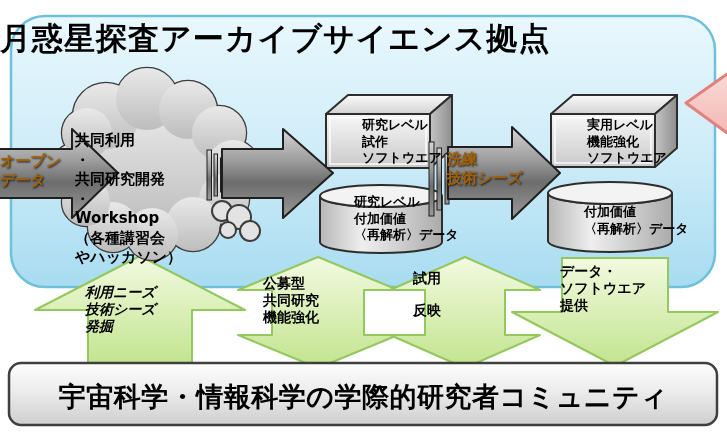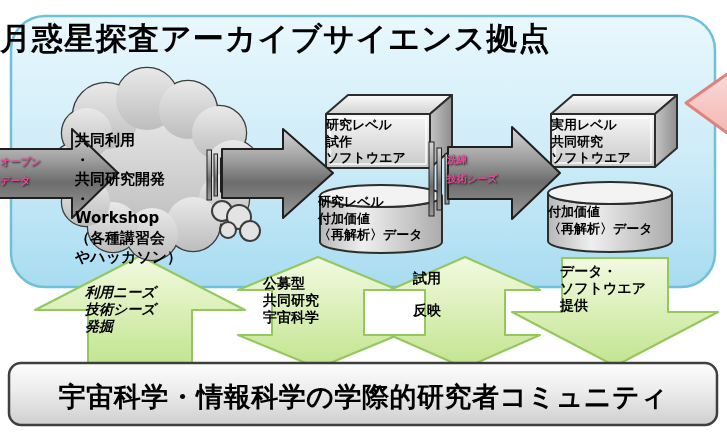--- a/index.html
+++ b/index.html
@@ -18,27 +18,27 @@
     color:#000;
     line-height:1.25;
     z-index:5;
   }
   .title{
     left:0;top:19px;width:727px;
     font-size:31px;font-weight:700;letter-spacing:1px;
   }
   .cloud-lbl{left:75px;top:96px;width:160px;font-size:15px;line-height:19.5px;font-weight:600;margin-top:35px;}
   .gray-lbl{
-    color:#ec4899;font-weight:700;font-size:10px;line-height:19px;
+    color:#a16207;font-weight:700;font-size:15px;line-height:19px;
     text-shadow:1px 1px 2px rgba(0,0,0,.8);
   }
   .open-lbl{left:0;top:152px;width:78px;}
   .idea-lbl{left:223px;top:152px;width:84px;}
   .refine-lbl{left:447px;top:150px;width:94px;}
-  .node-lbl{font-size:13px;line-height:16.5px;font-weight:600;}
+  .node-lbl{font-size:13px;line-height:16.5px;font-weight:600;margin-left:36px;}
   .box1-lbl{left:326px;top:117px;width:104px;}
   .cyl1-lbl{left:318px;top:194px;width:126px;}
   .box2-lbl{left:551px;top:117px;width:104px;}
   .cyl2-lbl{left:548px;top:204px;width:126px;}
   .green-lbl{font-size:14px;line-height:17px;font-weight:600;}
   .g1-lbl{left:85px;top:284px;width:110px;font-style:italic;}
   .g2-lbl{left:263px;top:275px;width:110px;}
   .g3-lbl{left:413px;top:270px;width:104px;line-height:16px;}
   .g4-lbl{left:560px;top:263px;width:110px;}
   .community-lbl{
@@ -201,31 +201,31 @@
   <div class="lbl gray-lbl refine-lbl">洗練
 技術シーズ</div>
 
   <div class="lbl node-lbl box1-lbl">研究レベル
 試作
 ソフトウエア</div>
   <div class="lbl node-lbl cyl1-lbl">研究レベル
 付加価値
 〈再解析〉データ</div>
   <div class="lbl node-lbl box2-lbl">実用レベル
-共同研究
+機能強化
 ソフトウエア</div>
   <div class="lbl node-lbl cyl2-lbl">付加価値
 〈再解析〉データ</div>
 
   <div class="lbl green-lbl g1-lbl">利用ニーズ
 技術シーズ
 発掘</div>
   <div class="lbl green-lbl g2-lbl">公募型
 共同研究
-宇宙科学</div>
+機能強化</div>
   <div class="lbl green-lbl g3-lbl">試用
 
 反映</div>
   <div class="lbl green-lbl g4-lbl">データ・
 ソフトウエア
 提供</div>
 
   <div class="lbl community-lbl">宇宙科学・情報科学の学際的研究者コミュニティ</div>
 </div>
 

